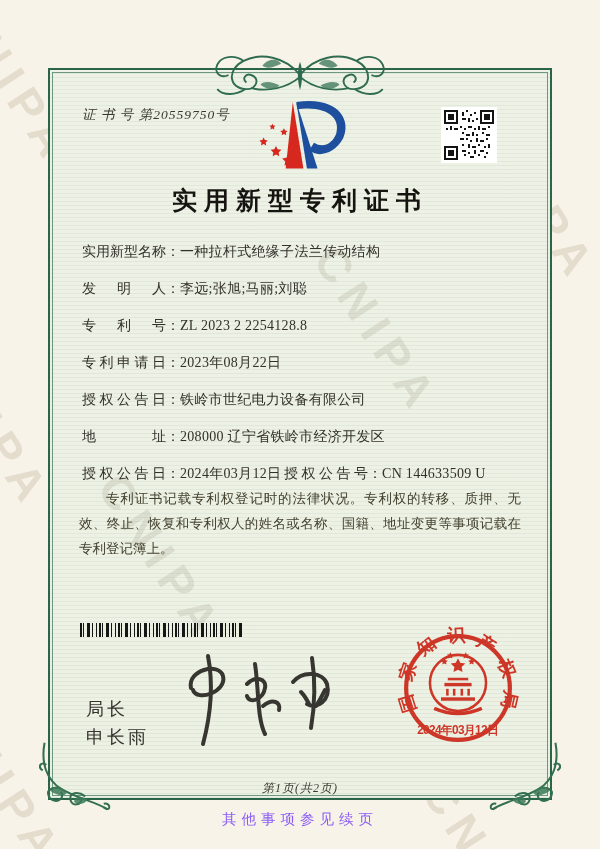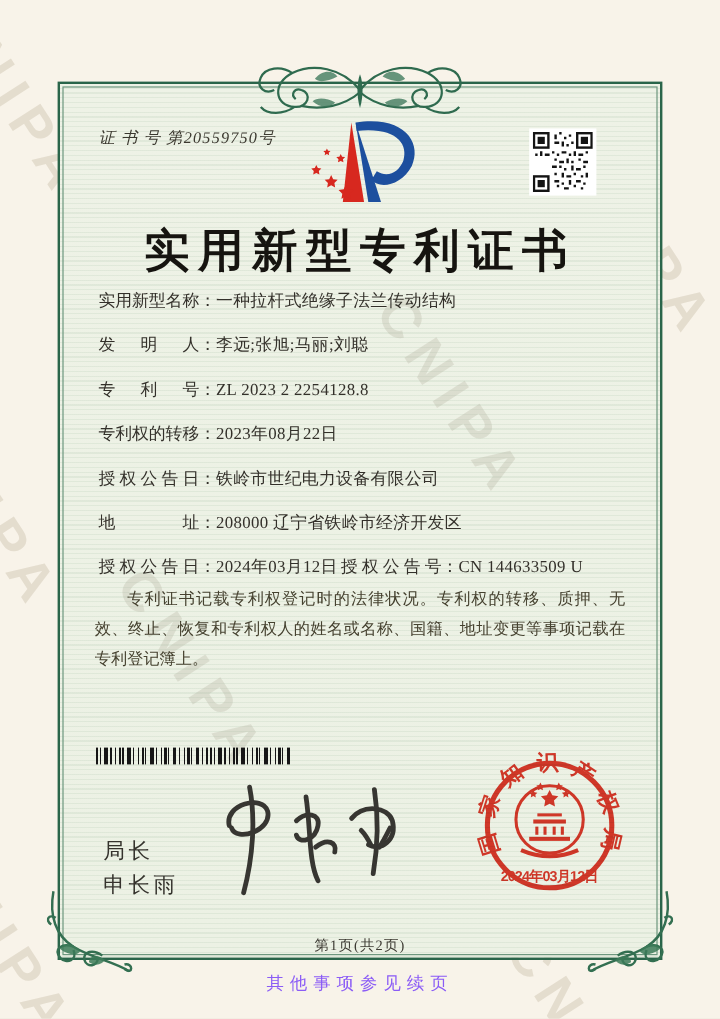--- a/index.html
+++ b/index.html
@@ -33,21 +33,21 @@
   .cert-no {
     position:absolute; left:32px; top:36px; font-size:13.5px; letter-spacing:1px; color:#3b382f;font-style:italic;
   }
   .logo { position:absolute; left:195px; top:25px; }
   .qr-box {
     position:absolute; left:391px; top:37px; width:56px; height:56px;
     background:#fff; padding:3px;
   }
   .title {
     position:absolute; left:0; right:0; top:114px; text-align:center;
-    font-size:38px; font-weight:bold; letter-spacing:7px; color:#161410;
+    font-size:25px; font-weight:bold; letter-spacing:7px; color:#161410;
   }
   .fields { position:absolute; left:32px; right:24px; top:171px; font-size:14px; color:#33302a; }
   .frow { margin-bottom:15px; line-height:22px; white-space:nowrap; }
   .lbl {
     display:inline-block; width:84px; text-align:justify; text-align-last:justify;
     vertical-align:top; color:#33302a;
   }
   .colon { display:inline-block; width:14px; }
   .val { letter-spacing:0.3px; }
   .g-val1 { display:inline-block; width:104px; letter-spacing:0.3px; }
@@ -62,21 +62,21 @@
     background:repeating-linear-gradient(90deg,
       #161616 0 2px, transparent 2px 3px,
       #161616 3px 4px, transparent 4px 7px,
       #161616 7px 10px, transparent 10px 12px,
       #161616 12px 13px, transparent 13px 16px,
       #161616 16px 17px, transparent 17px 19px);
   }
   .director { position:absolute; left:36px; top:625px; font-size:18px; letter-spacing:3px; color:#35332d; line-height:28px; }
   .sig { position:absolute; left:125px; top:578px; }
   .seal { position:absolute; left:340px; top:550px; mix-blend-mode:multiply; opacity:.93; }
-  .page-num { position:absolute; left:0; right:0; top:710px; text-align:center; font-size:12px; letter-spacing:1px; color:#3c3a32; }
+  .page-num { position:absolute; left:0; right:0; top:710px; text-align:center; font-size:12px; letter-spacing:1px; color:#3c3a32;font-style:italic; }
   
   .continuation {
     position:absolute; left:0; right:0; top:810px; text-align:center;
     font-size:14.5px; letter-spacing:5px; color:#8b5cf6;
   }
   .orn-top { position:absolute; left:206px; top:45px; }
   .orn-corner-r { position:absolute; left:487px; top:739px; }
   .orn-corner-l { position:absolute; left:39px; top:739px; transform:scaleX(-1); }
 </style>
 </head>
@@ -140,21 +140,21 @@
       <div class="frow">
         <span class="lbl">实用新型名称</span><span class="colon">：</span><span class="val">一种拉杆式绝缘子法兰传动结构</span>
       </div>
       <div class="frow">
         <span class="lbl">发明人</span><span class="colon">：</span><span class="val">李远;张旭;马丽;刘聪</span>
       </div>
       <div class="frow">
         <span class="lbl">专利号</span><span class="colon">：</span><span class="val">ZL 2023 2 2254128.8</span>
       </div>
       <div class="frow">
-        <span class="lbl">专利权的转移</span><span class="colon">：</span><span class="val">2023年08月22日</span>
+        <span class="lbl">专利申请日</span><span class="colon">：</span><span class="val">2023年08月22日</span>
       </div>
       <div class="frow">
         <span class="lbl">授权公告日</span><span class="colon">：</span><span class="val">铁岭市世纪电力设备有限公司</span>
       </div>
       <div class="frow">
         <span class="lbl">地址</span><span class="colon">：</span><span class="val">208000 辽宁省铁岭市经济开发区</span>
       </div>
       <div class="frow">
         <span class="lbl">授权公告日</span><span class="colon">：</span><span class="g-val1">2024年03月12日</span><span class="lbl">授权公告号</span><span class="colon">：</span><span class="val">CN 144633509 U</span>
       </div>

